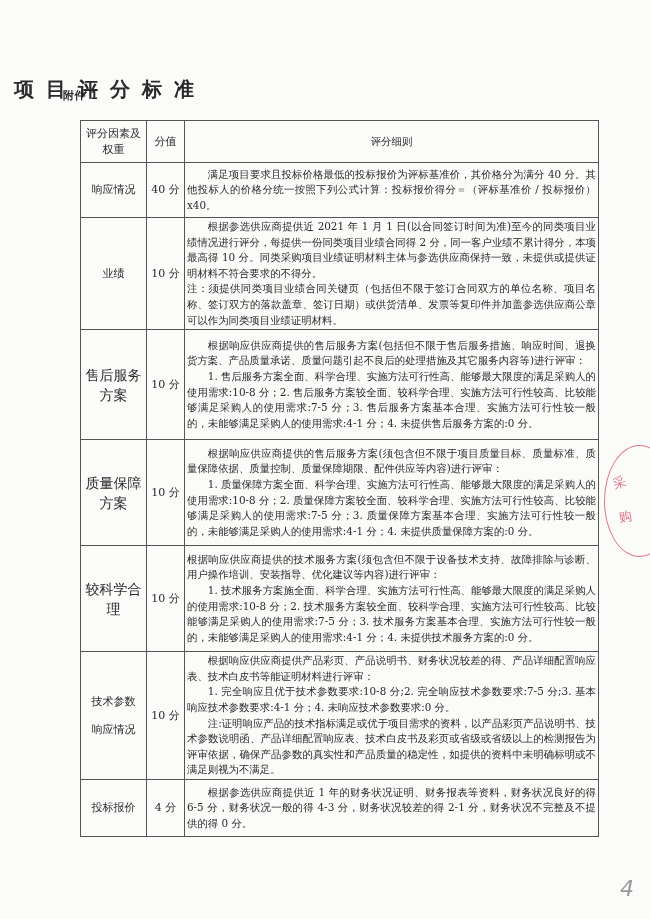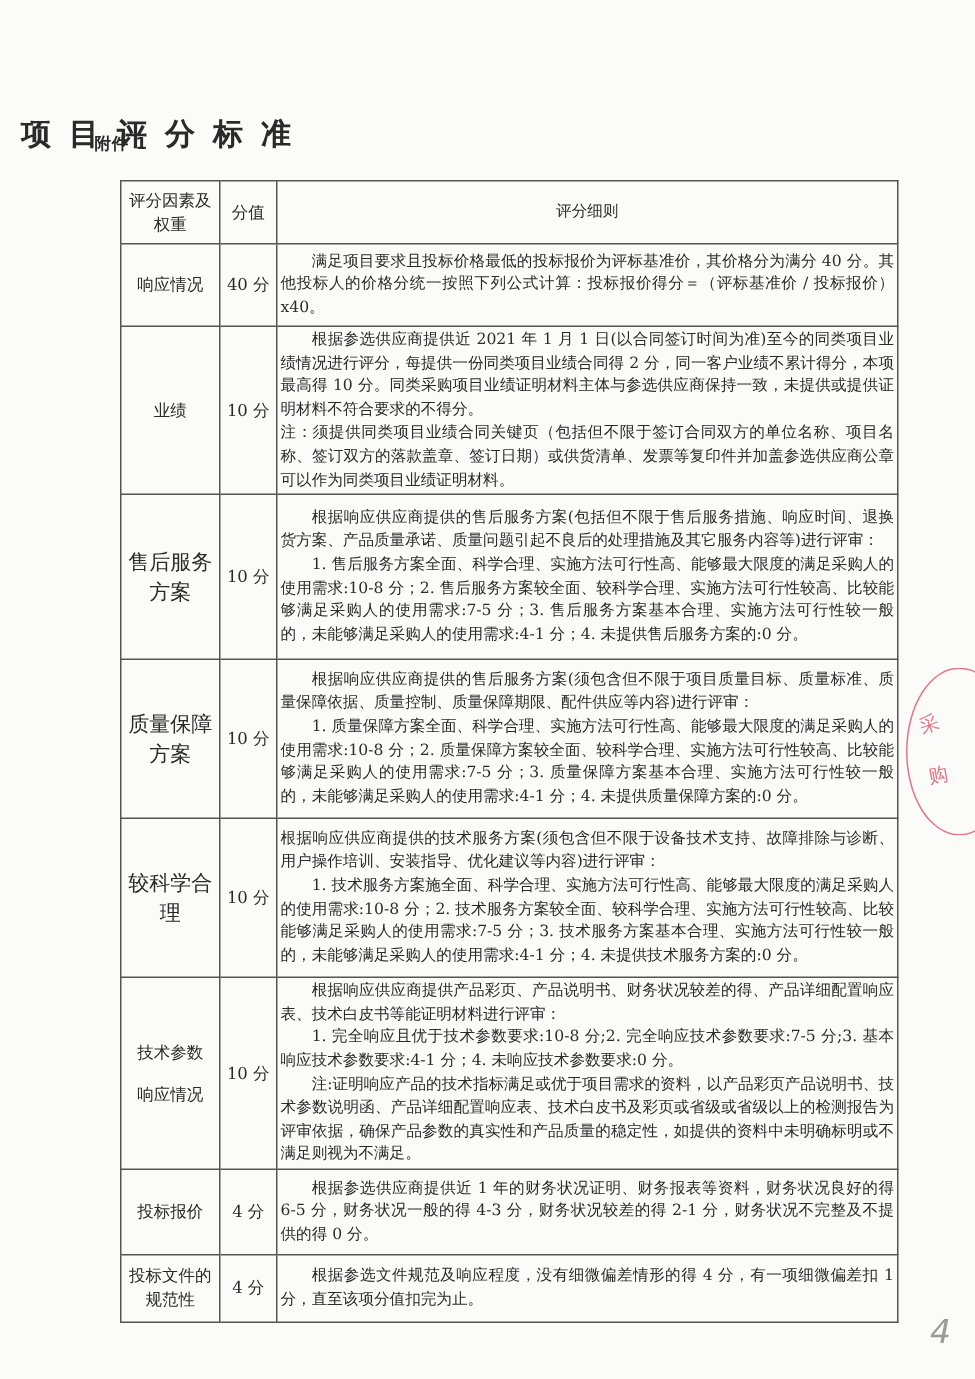--- a/index.html
+++ b/index.html
@@ -110,27 +110,20 @@
   </tr>
 
   <tr style="height:57px;">
     <td class="c1">投标报价</td>
     <td class="c2">4 分</td>
     <td class="c3">
       <p class="p ind">根据参选供应商提供近 1 年的财务状况证明、财务报表等资料，财务状况良好的得 6-5 分，财务状况一般的得 4-3 分，财务状况较差的得 2-1 分，财务状况不完整及不提供的得 0 分。</p>
     </td>
   </tr>
 
-  <tr style="height:45px;">
-    <td class="c1">投标文件的规范性</td>
-    <td class="c2">4 分</td>
-    <td class="c3">
-      <p class="p ind">根据参选文件规范及响应程度，没有细微偏差情形的得 4 分，有一项细微偏差扣 1 分，直至该项分值扣完为止。</p>
-    </td>
-  </tr>
 </tbody>
   </table>
 
 <div class="stamp">
   <span style="left:8px; top:28px; transform:rotate(-20deg);">采</span>
   <span style="left:14px; top:62px; transform:rotate(-10deg);">购</span>
 </div>
 
 <div class="pagenum">4</div>
 

